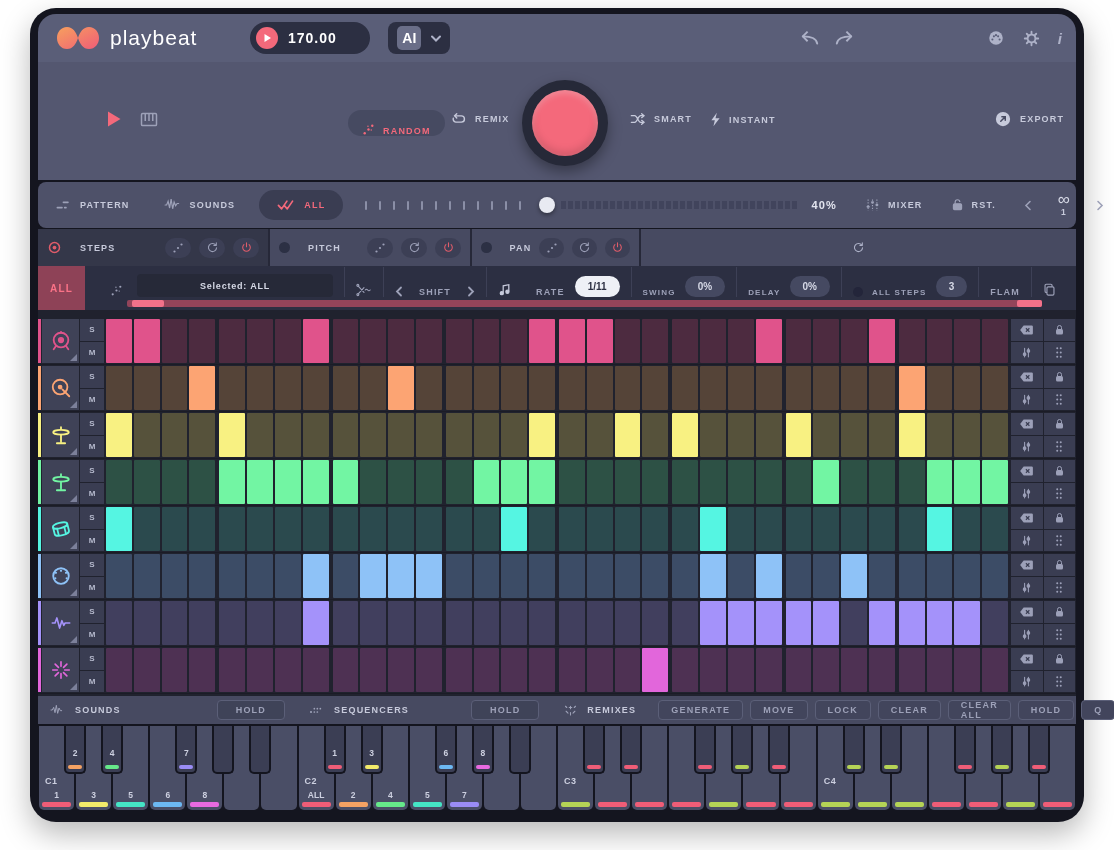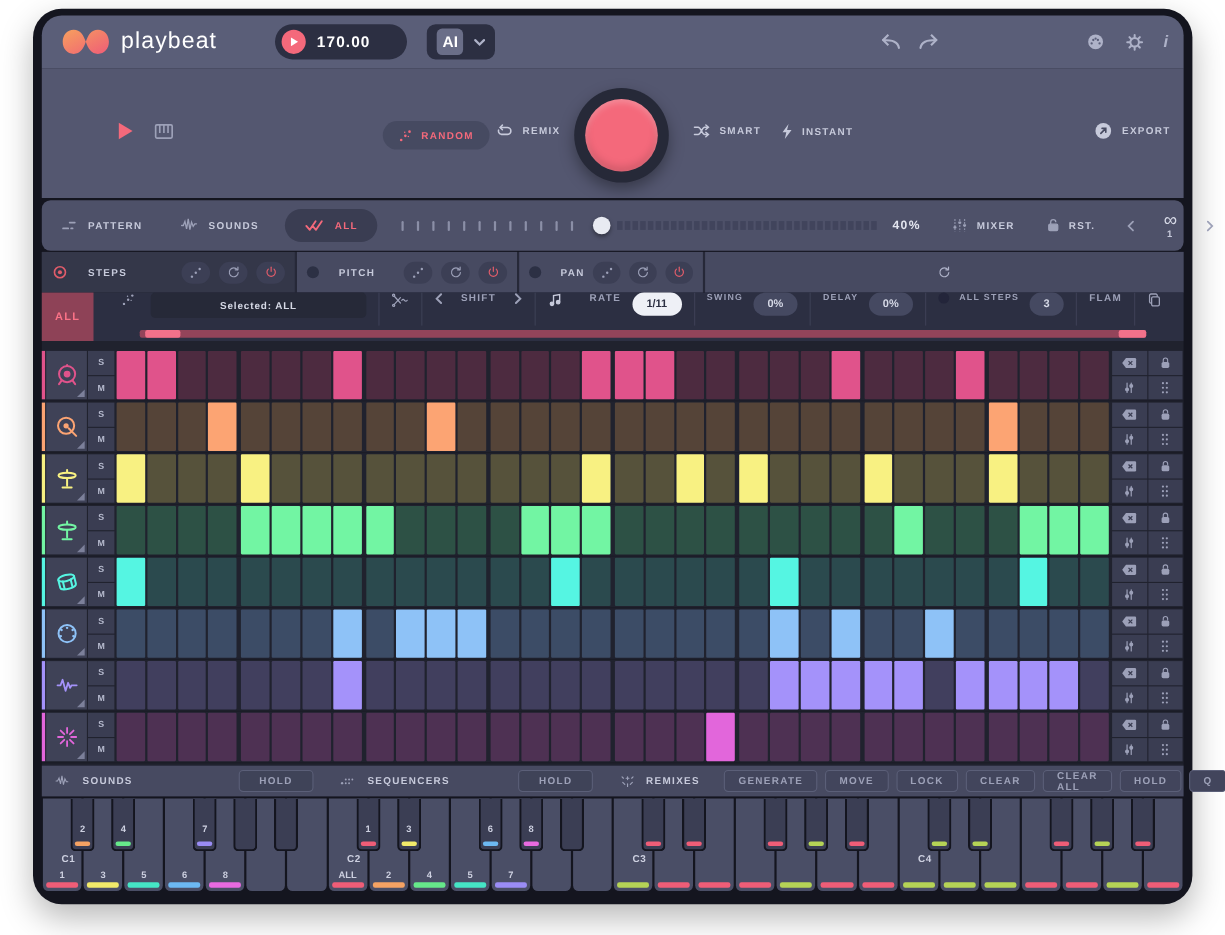--- a/index.html
+++ b/index.html
@@ -19,21 +19,21 @@
   .aibox { position:absolute; left:350px; top:8px; width:62px; height:32px; background:#2c2f42; border-radius:8px; display:flex; align-items:center; justify-content:space-evenly; }
   .aibadge { background:#6a6e88; color:#fff; font-size:14px; font-weight:bold; padding:4px 5px; border-radius:5px; }
   .presetbox { position:absolute; left:420px; top:8px; width:322px; height:32px; background:#2c2f42; border-radius:8px; display:flex; align-items:center; }
   .presetname { flex:1; text-align:center; color:#fff; font-size:11px; font-weight:bold; letter-spacing:1.5px; }
   .pico { width:26px; display:flex; justify-content:center; color:#8e92ab; cursor:pointer; }
   .hdr-right { position:absolute; right:14px; top:0; height:48px; display:flex; align-items:center; gap:18px; }
   .undoredo { position:absolute; left:762px; top:0; height:48px; display:flex; align-items:center; gap:14px; }
 
   
   .transport { position:absolute; left:8px; top:54px; width:1038px; height:118px; background:#545770; }
-  .randompill { position:absolute; left:310px; top:48px; height:26px; padding:0 14px; background:#464a61; border-radius:13px; display:flex; align-items:center; gap:8px; }
+  .randompill { position:absolute; left:310px; top:48px; height:26px; padding:0 14px; background:#464a61; border-radius:13px; display:flex; align-items:flex-end; gap:8px; }
   .randompill .lbl { color:#f4697b; }
   .trlabel { position:absolute; display:flex; align-items:center; gap:8px; }
   .bigbtn-ring { position:absolute; left:484px; top:18px; width:86px; height:86px; border-radius:50%; background:#262938; box-shadow:0 6px 14px rgba(0,0,0,.35); display:flex; align-items:center; justify-content:center; }
   .bigbtn { width:66px; height:66px; border-radius:50%; background:#f4697b; box-shadow:inset 0 3px 6px rgba(255,255,255,.25), inset 0 -4px 8px rgba(0,0,0,.15); }
 
   
   .patternbar { position:absolute; left:8px; top:174px; width:1038px; height:46px; background:#4e5169; border-radius:8px; display:flex; align-items:center; }
   .allpill { height:30px; padding:0 18px; background:#3a3d52; border-radius:15px; display:flex; align-items:center; gap:10px; }
   .allpill .lbl { color:#f4697b; }
   .slider { display:flex; align-items:center; height:100%; margin-left:22px; }
@@ -46,21 +46,21 @@
   .params { position:absolute; left:8px; top:221px; width:1038px; height:37px; display:flex; gap:2px; background:#262838; }
   .ptab { background:#474a61; display:flex; align-items:center; padding:0 9px; gap:8px; }
   .ptab.active { background:#343749; }
   .pdot { width:11px; height:11px; border-radius:50%; background:#2c3044; }
   .ptab .lbl { flex:1; text-align:left; margin-left:10px; }
   .mini { width:26px; height:20px; border-radius:10px; background:#3c3f55; display:flex; align-items:center; justify-content:center; color:#9ca0b8; }
   .mini.pow { color:#e05c6a; }
 
   
   .controlbar { position:absolute; left:8px; top:258px; width:1038px; height:44px; background:#2c2f42; }
-  .ctl-row { position:absolute; left:58px; top:0; right:0; height:31px; display:flex; align-items:flex-start; }
+  .ctl-row { position:absolute; left:58px; top:0; right:0; height:31px; display:flex; align-items:flex-end; }
   .allbtn { position:absolute; left:0; top:0; width:47px; height:44px; background:#8e4257; display:flex; align-items:center; justify-content:center; }
   .allbtn .lbl { color:#fb7287; font-size:10px; }
   .selpill { width:196px; height:23px; background:#262938; border-radius:4px; display:flex; align-items:center; justify-content:center; }
   .valpill { height:21px; padding:0 13px; background:#454961; border-radius:11px; display:flex; align-items:center; color:#d6d9e6; font-size:10px; font-weight:bold; }
   .valpill.white { background:#eef0f6; color:#2c2f42; }
   .cdiv { width:1px; height:30px; background:#3d4056; margin:0 11px; }
   .progress { position:absolute; left:89px; top:34px; width:915px; height:7px; background:#93445a; border-radius:2px; }
   .pseg { position:absolute; top:0; height:7px; background:#f2718a; border-radius:2px; }
 
   
@@ -81,21 +81,21 @@
   .bottombar { position:absolute; left:8px; top:688px; width:1038px; height:28px; background:#474a61; display:flex; align-items:center; }
   .holdbtn { height:20px; padding:0 18px; background:#3f4358; border:1px solid #5b5f78; border-radius:4px; display:flex; align-items:center; }
   .bbtn { height:20px; padding:0 12px; background:#42455c; border:1px solid #5b5f78; border-radius:4px; display:flex; align-items:center; margin-right:7px; }
   .bdiv { width:1px; height:18px; background:#5b5f78; margin:0 12px; }
 
   
   .keyboard { position:absolute; left:8px; top:718px; width:1038px; height:84px; }
   .whites { display:flex; height:100%; }
   .wkey { flex:1; background:#4a4e66; margin:0 1px; border-radius:0 0 5px 5px; position:relative; }
   .wkey .wstripe { position:absolute; left:3px; right:3px; bottom:3px; height:5px; border-radius:2px; }
-  .wkey .wl1 { position:absolute; left:17px; bottom:24px; font-size:9px; font-weight:bold; color:#cdd0e0; letter-spacing:.5px; }
+  .wkey .wl1 { position:absolute; left:6px; bottom:24px; font-size:9px; font-weight:bold; color:#cdd0e0; letter-spacing:.5px; }
   .wkey .wl2 { position:absolute; left:0; right:0; bottom:10px; text-align:center; font-size:8.5px; font-weight:bold; color:#cdd0e0; }
   .bkey { position:absolute; top:0; width:22px; height:48px; background:#3b3e54; border:2px solid #14151f; border-top:none; border-radius:0 0 5px 5px; }
   .bkey .bstripe { position:absolute; left:2px; right:2px; bottom:3px; height:4px; border-radius:2px; }
   .bkey .blbl { position:absolute; left:0; right:0; bottom:14px; text-align:center; font-size:8.5px; font-weight:bold; color:#cdd0e0; }
 </style>
 </head>
 <body>
 
 <div class="app">
 

